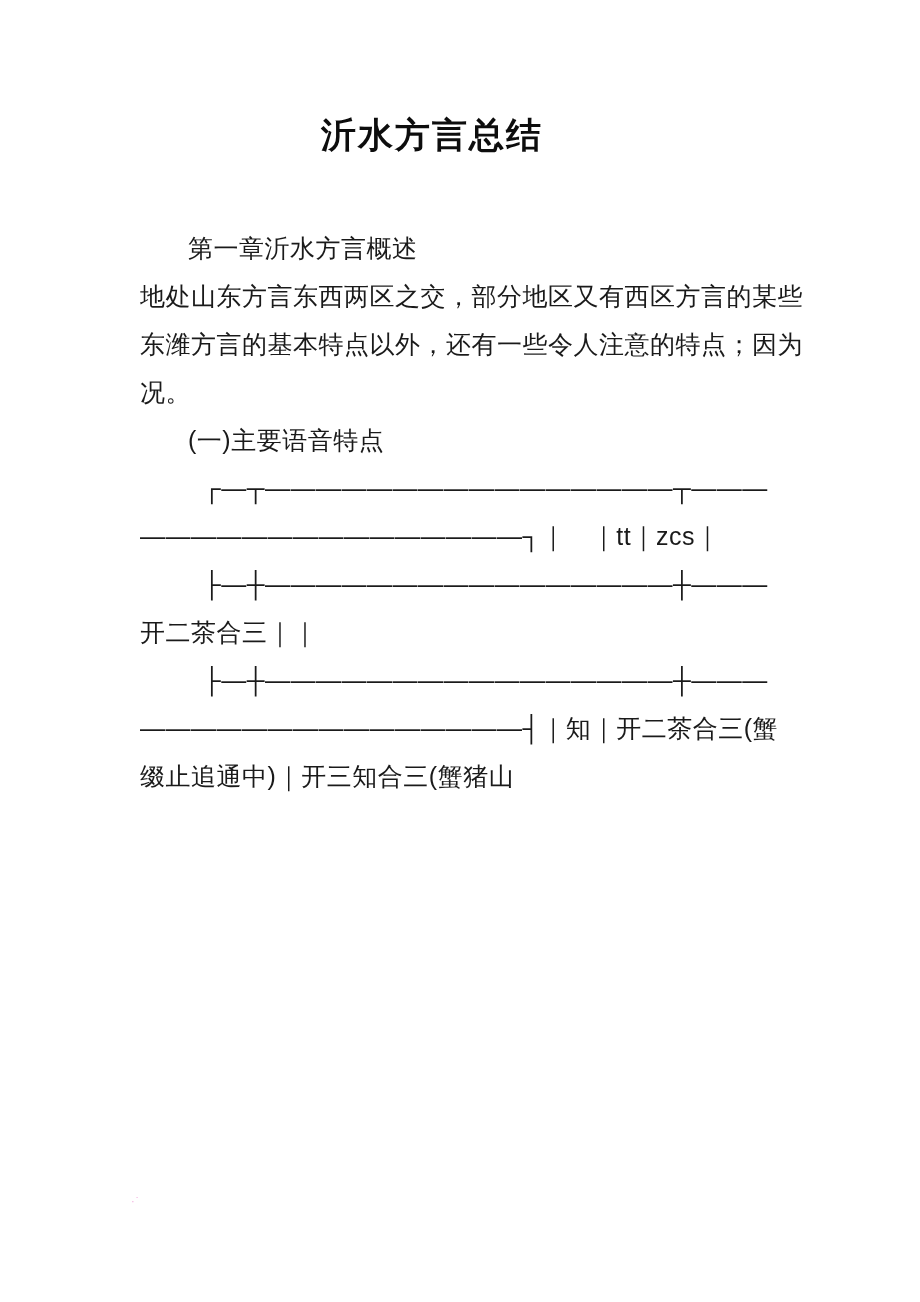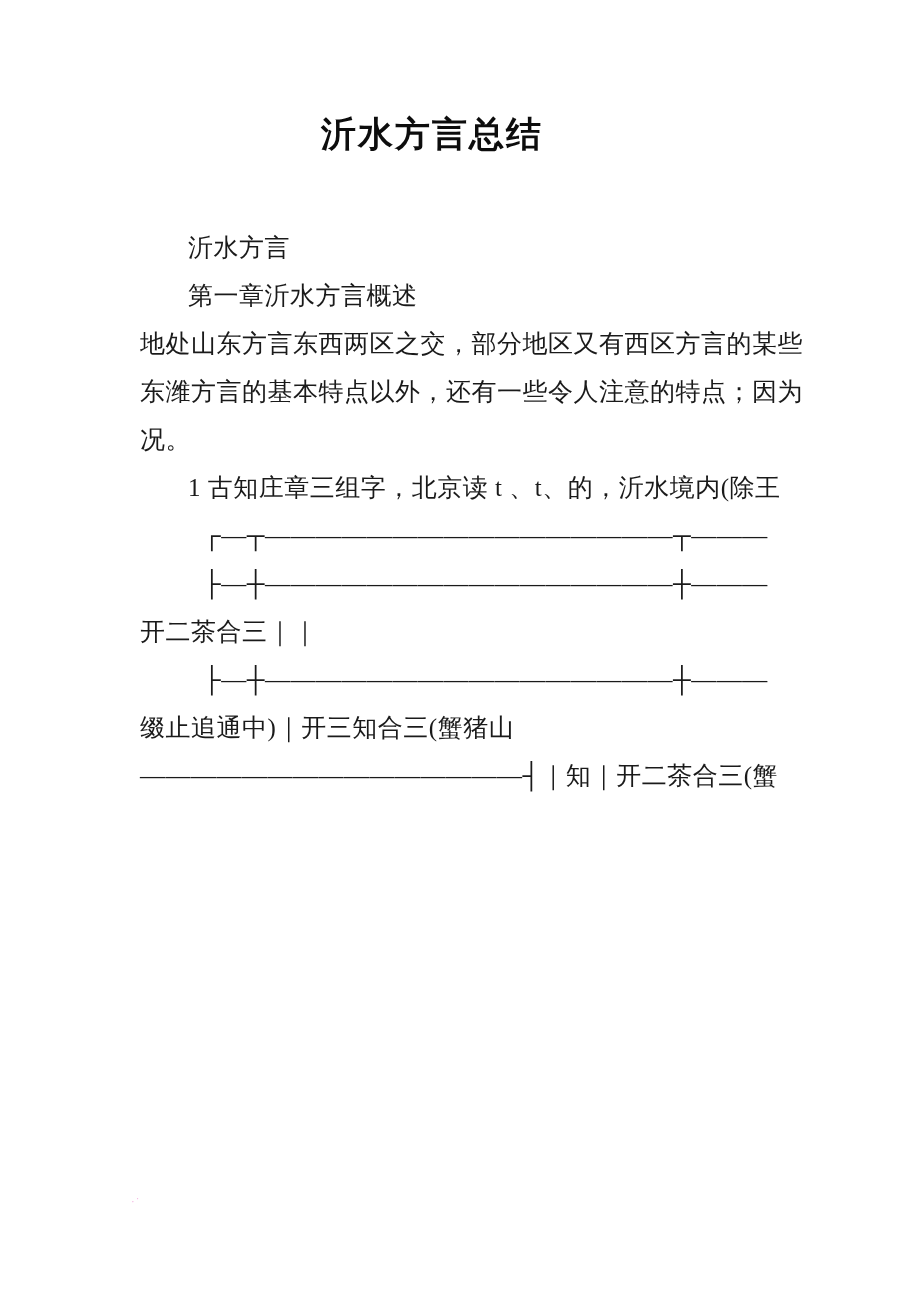--- a/index.html
+++ b/index.html
@@ -2,21 +2,21 @@
 <html><head>
 <meta charset="utf-8">
 <style>
   html, body { margin: 0; padding: 0; background: #ffffff; }
   .page {
     position: relative;
     width: 864px;
     height: 1302px;
     background: #ffffff;
     overflow: hidden;
-    font-family: Liberation Serif, serif;
+    font-family: Liberation Sans, sans-serif;
     color: #1a1a1a;
   }
   .doc-title {
     position: absolute;
     top: 111px;
     left: 0;
     width: 100%;
     margin: 0;
     text-align: center;
     font-size: 35px;
@@ -54,29 +54,29 @@
   }
 </style>
 </head>
 <body>
 
 <div class="page">
 
   <h1 class="doc-title">沂水方言总结</h1>
 
   <div class="doc-body">
-    <div class="line ind">沂水方言</div>
     <div class="line ind">第一章沂水方言概述</div>
     <div class="line">地处山东方言东西两区之交，部分地区又有西区方言的某些</div>
     <div class="line">东潍方言的基本特点以外，还有一些令人注意的特点；因为</div>
     <div class="line">况。</div>
-    <div class="line ind">1 古知庄章三组字，北京读 t 、t、的，沂水境内(除王</div>
+    <div class="line ind">(一)主要语音特点</div>
     <div class="line ind2">┌—┬————————————————┬———</div>
+    <div class="line">———————————————┐｜　｜tt｜zcs｜</div>
     <div class="line ind2">├—┼————————————————┼———</div>
     <div class="line">开二茶合三｜｜</div>
     <div class="line ind2">├—┼————————————————┼———</div>
+    <div class="line">———————————————┤｜知｜开二茶合三(蟹</div>
     <div class="line">缀止追通中)｜开三知合三(蟹猪山</div>
-    <div class="line">———————————————┤｜知｜开二茶合三(蟹</div>
   </div>
 
   <span class="artifact">·˙</span>
 
 </div>
 
 </body></html>

